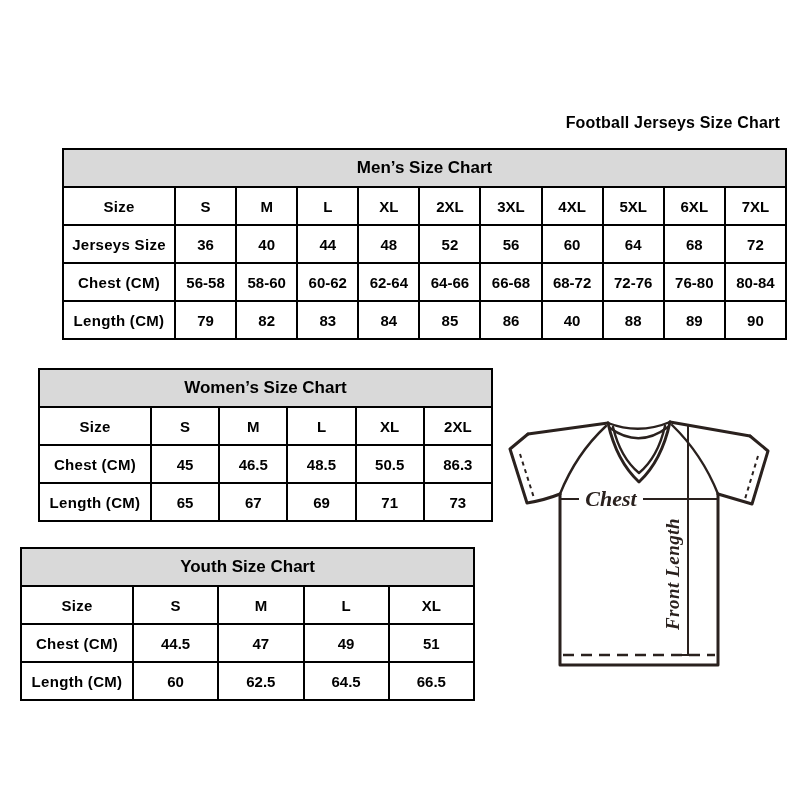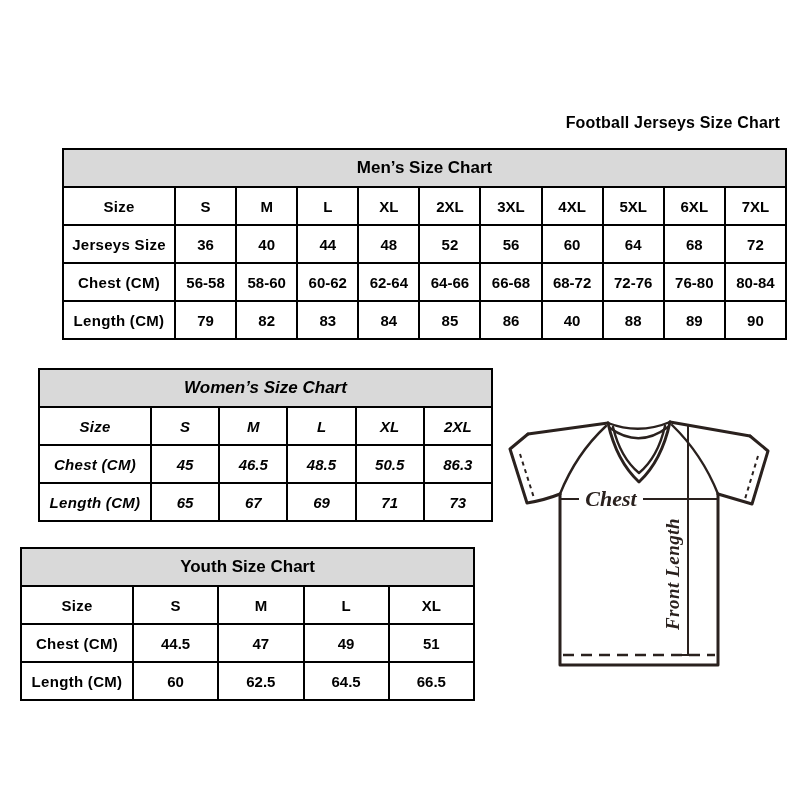--- a/index.html
+++ b/index.html
@@ -43,21 +43,21 @@
   }
   .size-table td.band{
     background:var(--band-bg);
     font-size:17px;
   }
   .size-table td.rowhead{
     letter-spacing:0.3px;
     border-radius:9px;
   }
   #mens-table{left:38px; top:148px; width:725px;padding-left:24px;}
-  #womens-table{left:38px; top:368px; width:455px;font-style:italic;}
+  #womens-table{left:38px; top:368px; width:455px;}
   #youth-table{left:20px; top:547px; width:455px;}
   .jersey-wrap{
     position:absolute;
     left:496px; top:402px;
     width:290px; height:300px;
   }
   .jersey-wrap svg{display:block;width:100%;height:100%;}
   .jersey-stroke{fill:none;stroke:var(--jersey);stroke-width:3;stroke-linejoin:round;stroke-linecap:round;}
   .jersey-thin{fill:none;stroke:var(--jersey);stroke-width:2.4;stroke-linejoin:round;stroke-linecap:round;}
   .measure-line{fill:none;stroke:var(--jersey);stroke-width:2;stroke-linecap:butt;}

